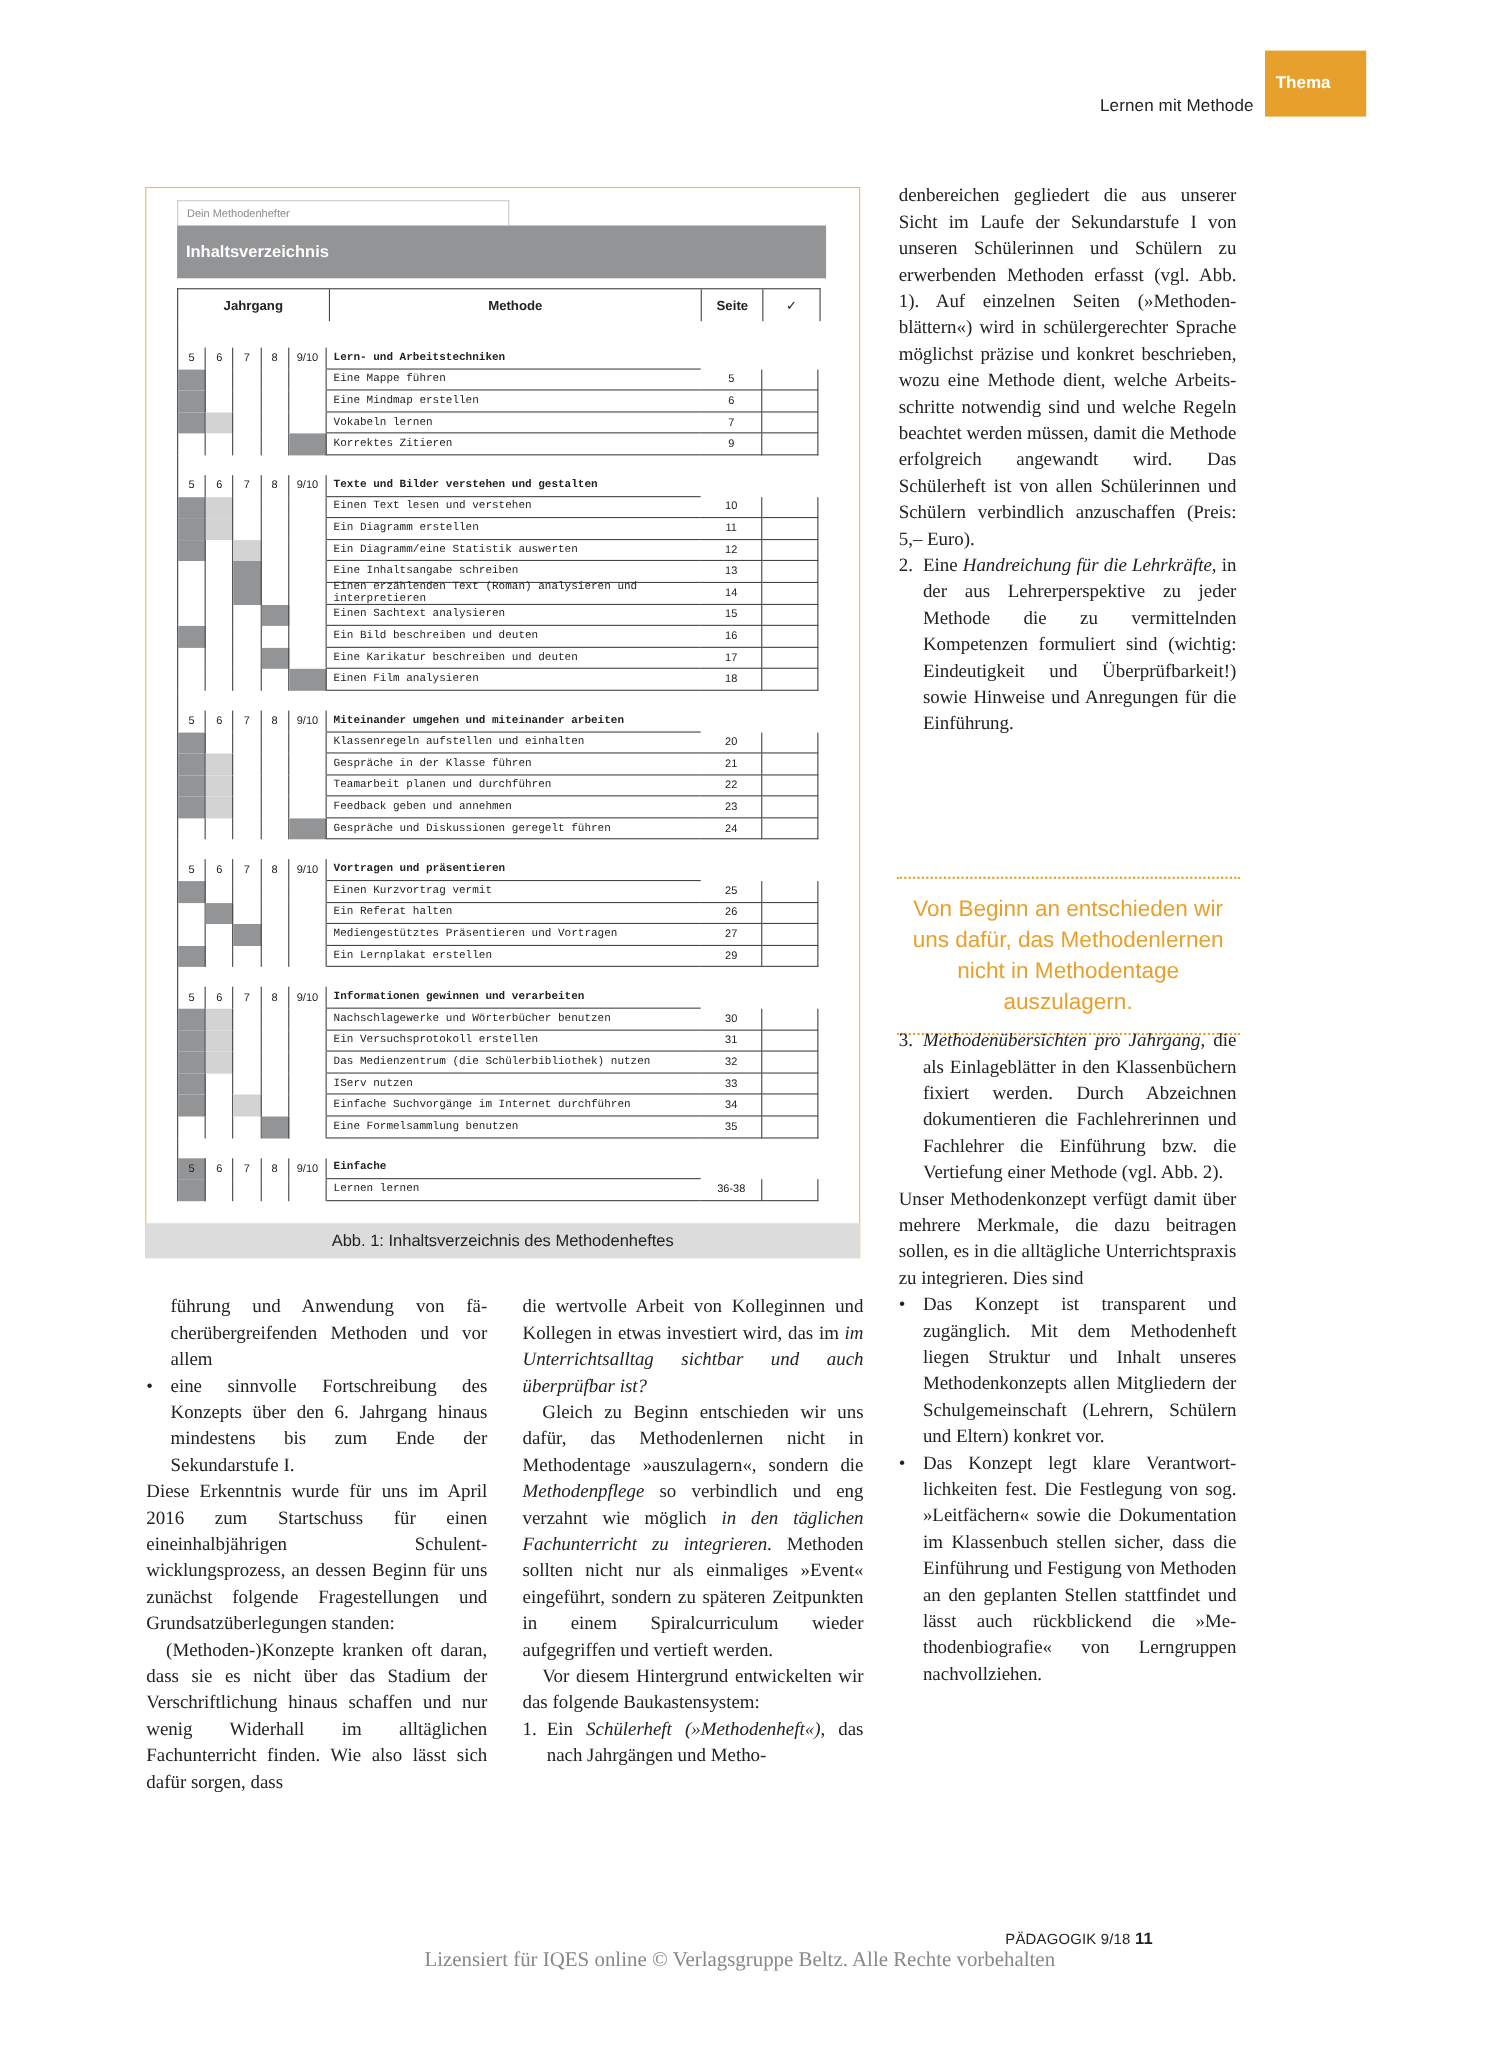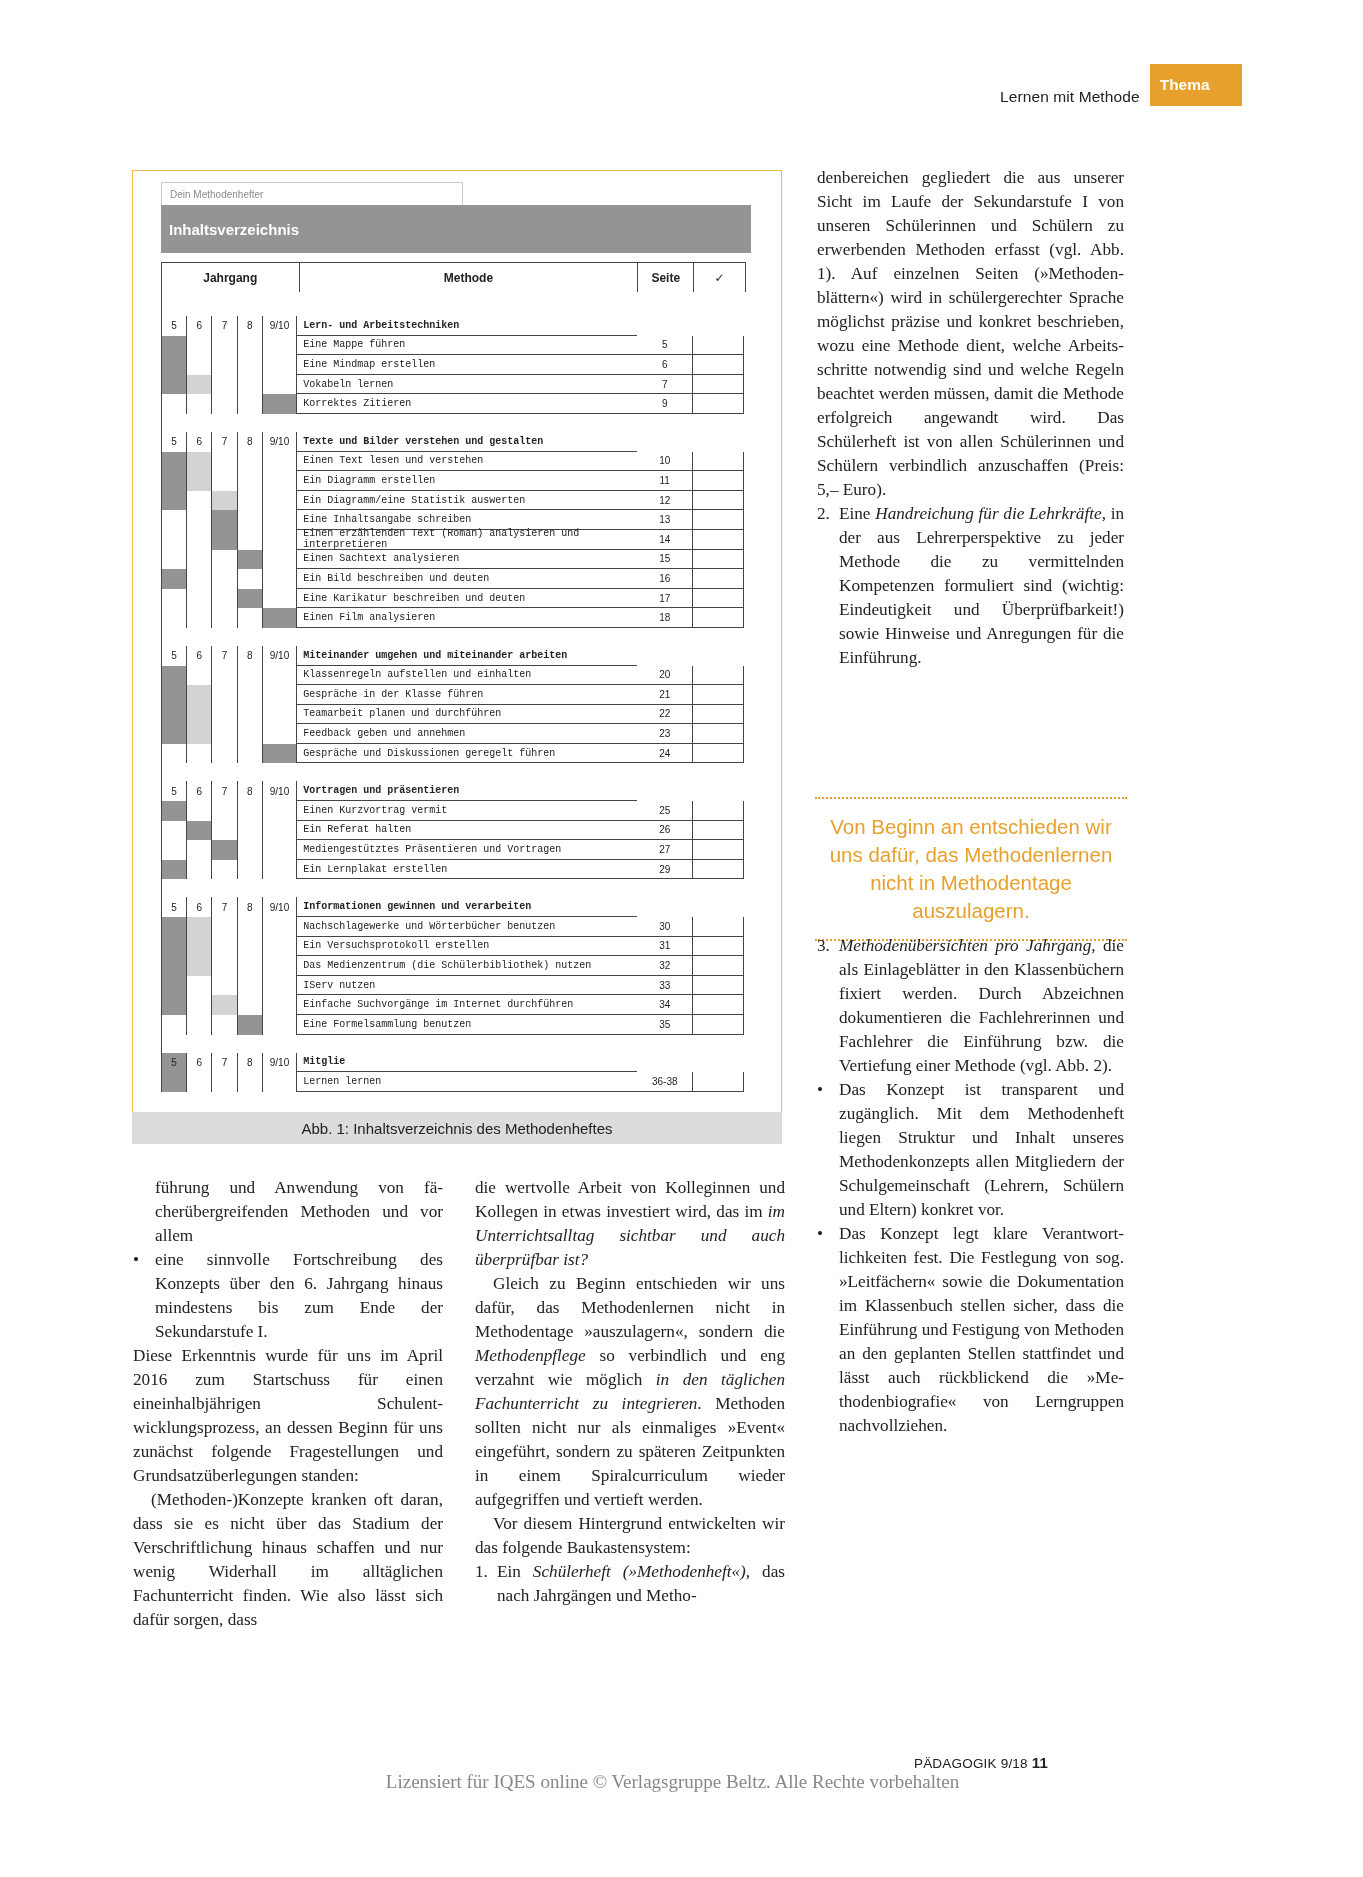--- a/index.html
+++ b/index.html
@@ -2,21 +2,21 @@
 <html><head>
   <meta charset="utf-8">
   <style>
     * { box-sizing: border-box; margin: 0; padding: 0; }
     html, body { width: 1363px; height: 1877px; background: #ffffff; }
     body { position: relative; font-family: "Liberation Serif", "DejaVu Serif", serif; color: #222; }
 
     
     .run-head { position: absolute; top: 58px; left: 1000px; height: 48px; display: flex; align-items: flex-end; }
     .run-head .title { font-family: "Liberation Sans", "DejaVu Sans", sans-serif; font-size: 15.5px; color: #222; margin-right: 10px; letter-spacing: 0.1px; }
-    .run-head .tag { background: #e8a02c; color: #fff; font-family: "Liberation Sans", "DejaVu Sans", sans-serif; font-weight: bold; font-size: 15.5px; width: 92px; height: 42px; display: flex; align-items: center; padding-left: 10px; }
+    .run-head .tag { background: #e8a02c; color: #fff; font-family: "Liberation Sans", "DejaVu Sans", sans-serif; font-weight: bold; font-size: 15.5px; width: 92px; height: 60px; display: flex; align-items: center; padding-left: 10px; }
 
     
     .figure { position: absolute; left: 132px; top: 170px; width: 650px; height: 973px; border: 1.5px solid #f2b94e; border-bottom: none; background: #fff; }
     .fig-caption { position: absolute; left: 132px; top: 1112px; width: 650px; height: 32px; background: #dcdcdc; display: flex; align-items: center; justify-content: center; font-family: "Liberation Sans", "DejaVu Sans", sans-serif; font-size: 15px; color: #222; }
 
     .fig-inner { position: absolute; left: 28px; top: 11px; width: 590px; }
     .tab-label { width: 302px; height: 23px; border: 1px solid #c9c9c9; border-bottom: none; font-family: "Liberation Sans", "DejaVu Sans", sans-serif; font-size: 10px; color: #8a8a8a; padding: 6px 0 0 8px; }
     .toc-title { width: 590px; height: 48px; background: #939496; color: #fff; font-family: "Liberation Sans", "DejaVu Sans", sans-serif; font-weight: bold; font-size: 15px; display: flex; align-items: center; padding-left: 8px; }
 
     .toc { position: absolute; left: 28px; top: 91px; width: 585px; font-family: "Liberation Sans", "DejaVu Sans", sans-serif; color: #222; }
@@ -412,21 +412,21 @@
             <div class="k"></div>
           </div>
         </div>
         <div class="group">
           <div class="row head">
             <div class="y dark">5</div>
             <div class="y">6</div>
             <div class="y">7</div>
             <div class="y">8</div>
             <div class="y w910">9/10</div>
-            <div class="m">Mitglie</div>
+            <div class="m">Einfache</div>
           </div>
           <div class="row item">
             <div class="y dark"></div>
             <div class="y"></div>
             <div class="y"></div>
             <div class="y"></div>
             <div class="y w910"></div>
             <div class="m" style="border-top: 0px;">Lernen lernen</div>
             <div class="s">36-38</div>
             <div class="k"></div>
@@ -437,20 +437,21 @@
 </div>
 <div class="fig-caption">Abb. 1: Inhaltsverzeichnis des Methodenheftes</div>
 
 <div class="col col-r" id="col-right-top">
     <div class="">denbereichen gegliedert die aus unserer Sicht im Laufe der Sekun­darstufe I von unseren Schülerin­nen und Schülern zu erwerben­den Methoden erfasst (vgl. Abb. 1). Auf einzelnen Seiten (»Methoden­blättern«) wird in schülergerech­ter Sprache möglichst präzise und konkret beschrieben, wozu eine Methode dient, welche Arbeits­schritte notwendig sind und wel­che Regeln beachtet werden müs­sen, damit die Methode erfolgreich angewandt wird. Das Schülerheft ist von allen Schülerinnen und Schülern verbindlich anzuschaf­fen (Preis: 5,– Euro).</div>
     <div class="li"><span class="mk">2.</span><span>Eine <em>Handreichung für die Lehr­kräfte</em>, in der aus Lehrerperspekti­ve zu jeder Methode die zu vermit­telnden Kompetenzen formuliert sind (wichtig: Eindeutigkeit und Überprüfbarkeit!) sowie Hinwei­se und Anregungen für die Ein­führung.</span></div>
   </div>
 <div class="pullquote">Von Beginn an entschieden wir uns dafür, das Methodenlernen nicht in Methodentage auszulagern.</div>
 <div class="col col-r2" id="col-right-bottom">
     <div class="li"><span class="mk">3.</span><span><em>Methodenübersichten pro Jahr­gang</em>, die als Einlageblätter in den Klassenbüchern fixiert werden. Durch Abzeichnen dokumen­tieren die Fachlehrerinnen und Fachlehrer die Einführung bzw. die Vertiefung einer Methode (vgl. Abb. 2).</span></div>
+    <div class="">Unser Methodenkonzept verfügt da­mit über mehrere Merkmale, die dazu beitragen sollen, es in die alltägli­che Unterrichtspraxis zu integrieren. Dies sind</div>
     <div class="li"><span class="mk">•</span><span>Das Konzept ist transparent und zugänglich. Mit dem Methodenheft liegen Struktur und Inhalt unseres Methodenkonzepts allen Mitglie­dern der Schulgemeinschaft (Leh­rern, Schülern und Eltern) kon­kret vor.</span></div>
     <div class="li"><span class="mk">•</span><span>Das Konzept legt klare Verantwort­lichkeiten fest. Die Festlegung von sog. »Leitfächern« sowie die Doku­mentation im Klassenbuch stellen sicher, dass die Einführung und Festigung von Methoden an den geplanten Stellen stattfindet und lässt auch rückblickend die »Me­thodenbiografie« von Lerngruppen nachvollziehen.</span></div>
   </div>
 <div class="col col-l" id="col-left">
     <div class="" style="padding-left: 22px;">führung und Anwendung von fä­cherübergreifenden Methoden und vor allem</div>
     <div class="li"><span class="mk">•</span><span>eine sinnvolle Fortschreibung des Konzepts über den 6. Jahrgang hin­aus mindestens bis zum Ende der Sekundarstufe I.</span></div>
     <div class="">Diese Erkenntnis wurde für uns im April 2016 zum Startschuss für ei­nen eineinhalbjährigen Schulent­wicklungsprozess, an dessen Beginn für uns zunächst folgende Fragestel­lungen und Grundsatzüberlegungen standen:</div>
     <div class="indent">(Methoden-)Konzepte kranken oft daran, dass sie es nicht über das Sta­dium der Verschriftlichung hinaus schaffen und nur wenig Widerhall im alltäglichen Fachunterricht finden. Wie also lässt sich dafür sorgen, dass</div>
   </div>
 <div class="col col-m" id="col-middle">

